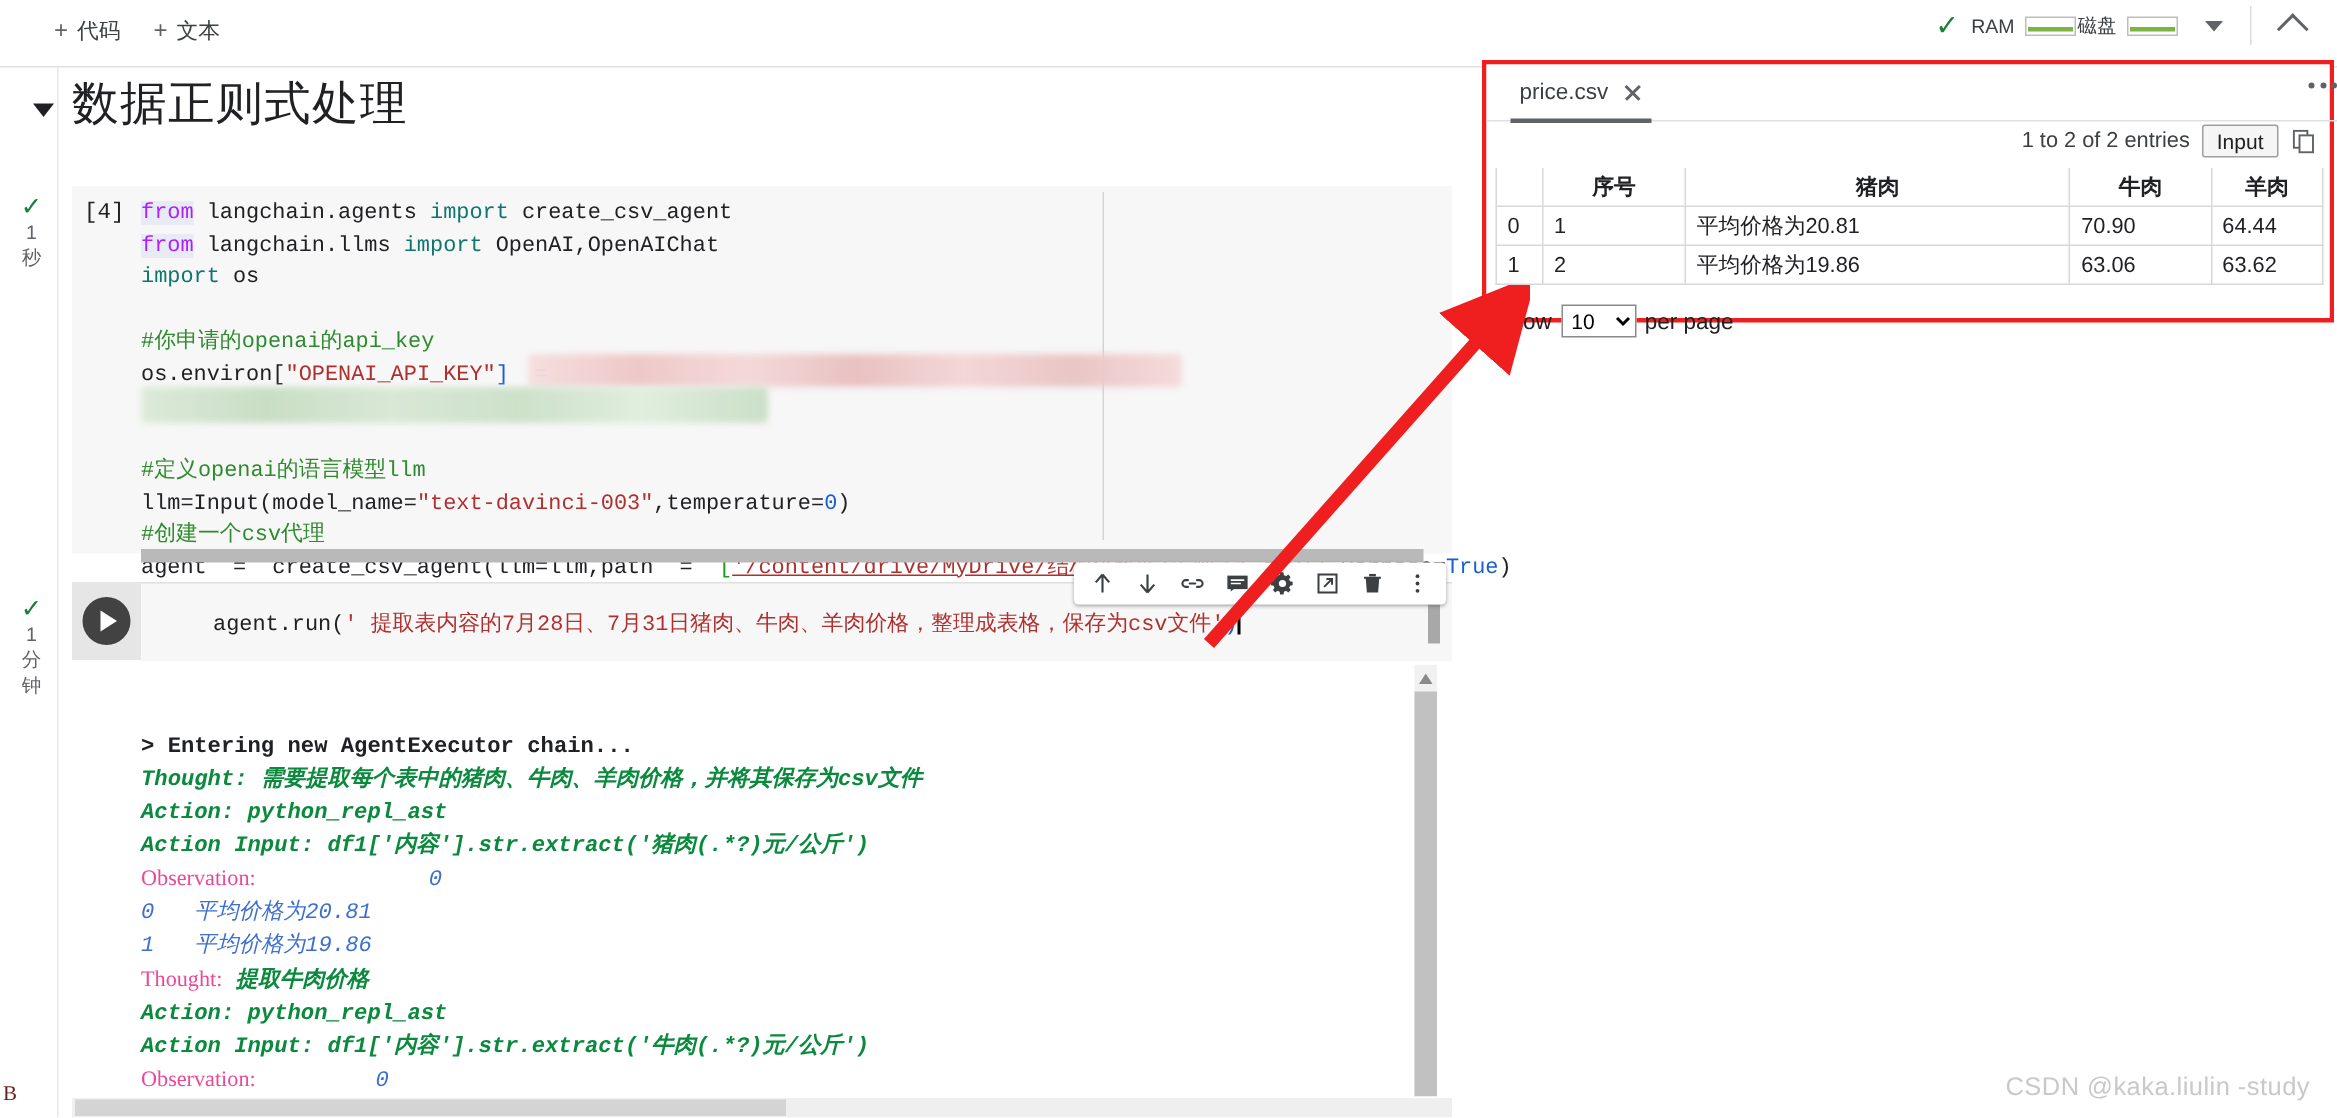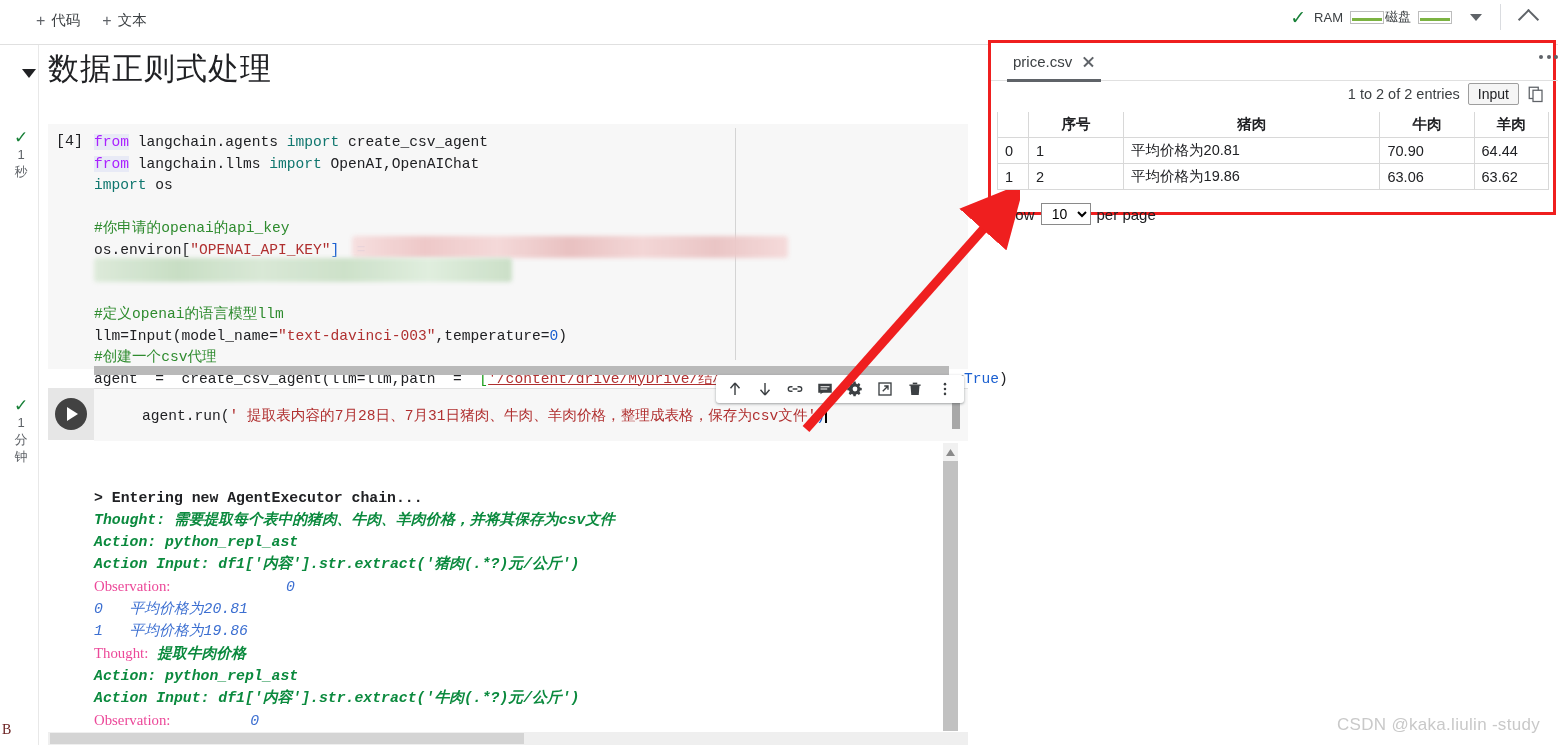--- a/index.html
+++ b/index.html
@@ -230,21 +230,21 @@
   .col-idx { width: 30px; }
   .col-no  { width: 92px; }
   .col-pork{ width: 248px; }
   .col-beef{ width: 91px; }
   .col-mut { width: 72px; }
 
   .pager { position: absolute; left: 6px; top: 160px; display: flex; align-items: center; gap: 6px; }
   .pager-txt { font-size: 15px; color: #202124; }
   .pager-select {
     font-size: 14px; font-family: "Liberation Sans", sans-serif;
-    border: 1px solid #8a8a8a; background: #fff; padding: 1px 2px; text-align: center;
+    border: 1px solid #8a8a8a; background: #fff; padding: 1px 2px;
   }
 
   
   .arrow-svg { position: absolute; left: 780px; top: 190px; width: 240px; height: 250px; pointer-events: none; }
 
   
   .watermark {
     position: absolute; right: 18px; bottom: 10px; font-size: 17px; color: #c9c9c9;
     font-family: "Liberation Sans", sans-serif; letter-spacing: .3px;
   }

